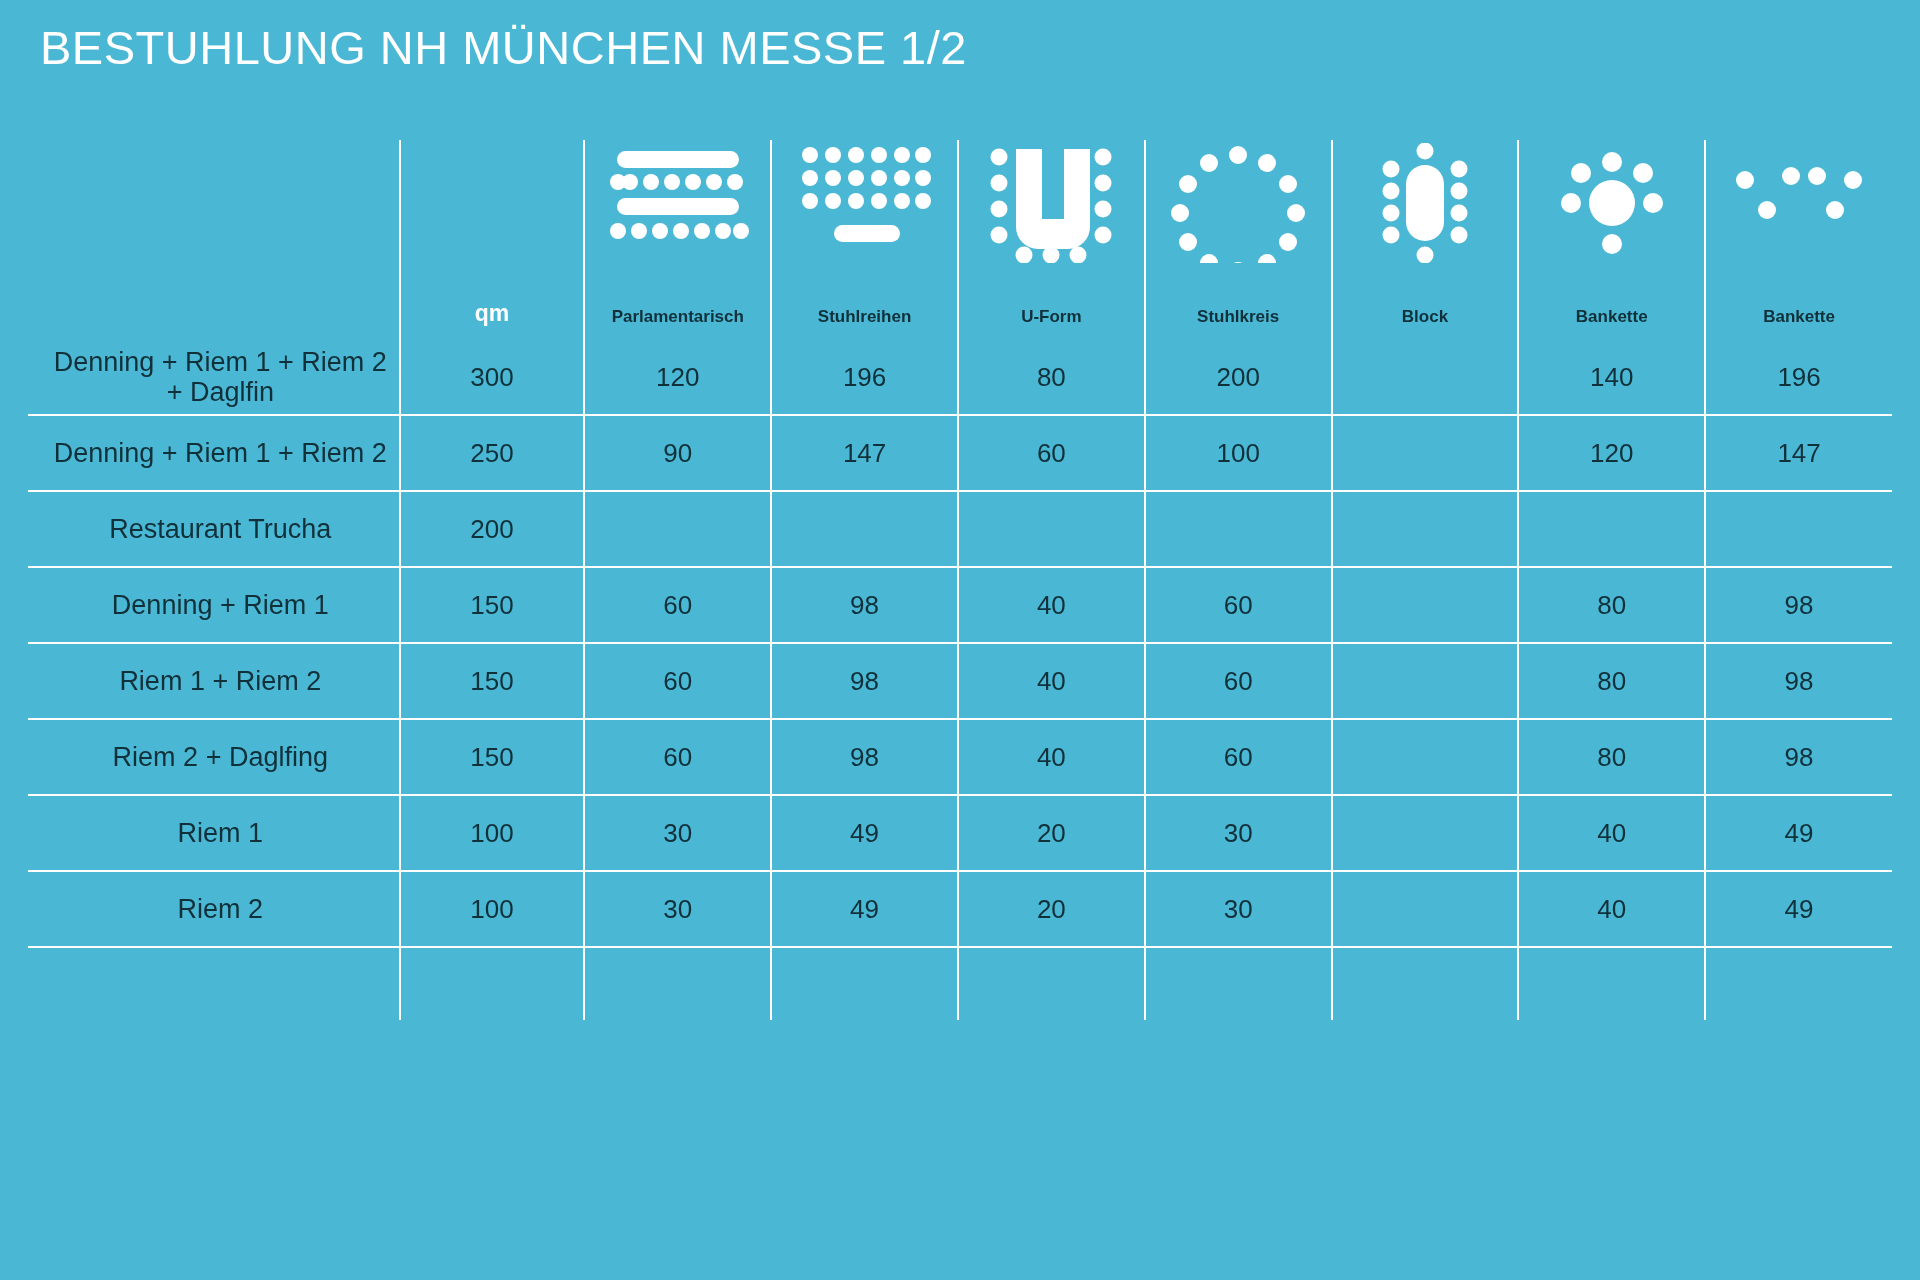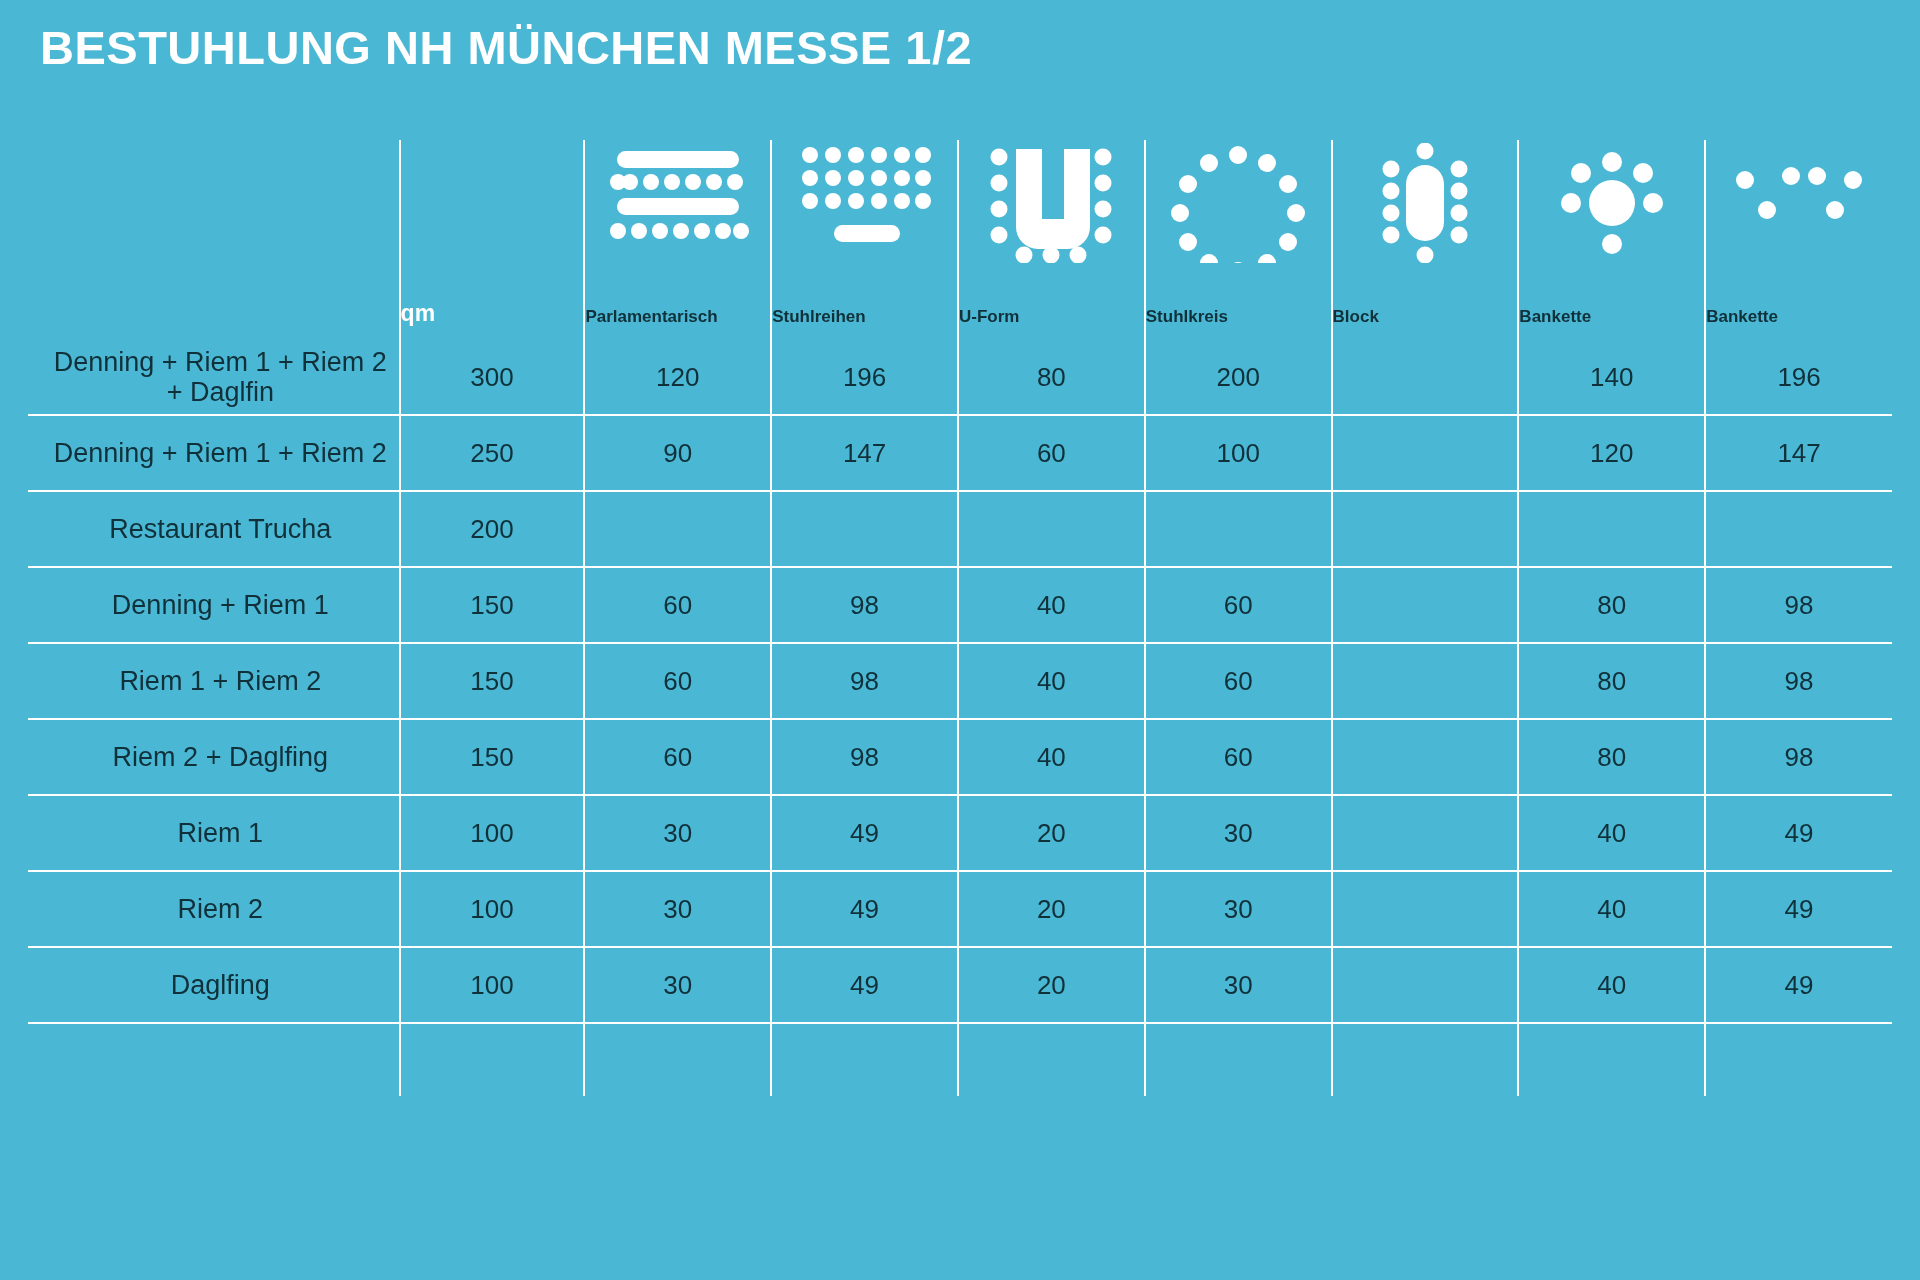--- a/index.html
+++ b/index.html
@@ -18,21 +18,21 @@
     position: relative;
     width: 1920px;
     height: 1280px;
     box-sizing: border-box;
   }
   .title {
     position: absolute;
     left: 40px;
     top: 20px;
     font-size: 47px;
-    font-weight: bold;
+    font-weight: normal;
     color: #ffffff;
     letter-spacing: 0.5px;
     white-space: nowrap;
   }
   table.grid {
     position: absolute;
     left: 28px;
     top: 140px;
     width: 1864px;
     border-collapse: collapse;
@@ -75,21 +75,21 @@
   }
   thead th.room-head {
     border-left: none;
     border-top: none;
     border-bottom: none;
     border-right: none;
   }
   thead th .hwrap {
     display: flex;
     flex-direction: column;
-    align-items: flex-start;
+    align-items: center;
     justify-content: flex-end;
     height: 198px;
     padding-bottom: 12px;
     box-sizing: border-box;
     gap: 36px;
   }
   thead th .icon {
     flex: 1 1 auto;
     display: flex;
     align-items: center;
@@ -429,33 +429,20 @@
         <td>100</td>
         <td>30</td>
         <td>49</td>
         <td>20</td>
         <td>30</td>
         <td></td>
         <td>40</td>
         <td>49</td>
       </tr>
 
-      <tr>
-        <td class="room">
-          <span class="two-line">Daglfing</span>
-        </td>
-        <td>100</td>
-        <td>30</td>
-        <td>49</td>
-        <td>20</td>
-        <td>30</td>
-        <td></td>
-        <td>40</td>
-        <td>49</td>
-      </tr>
 
 
       <tr class="empty">
         <td class="room">
           <span class="two-line"></span>
         </td>
         <td></td>
         <td></td>
         <td></td>
         <td></td>

